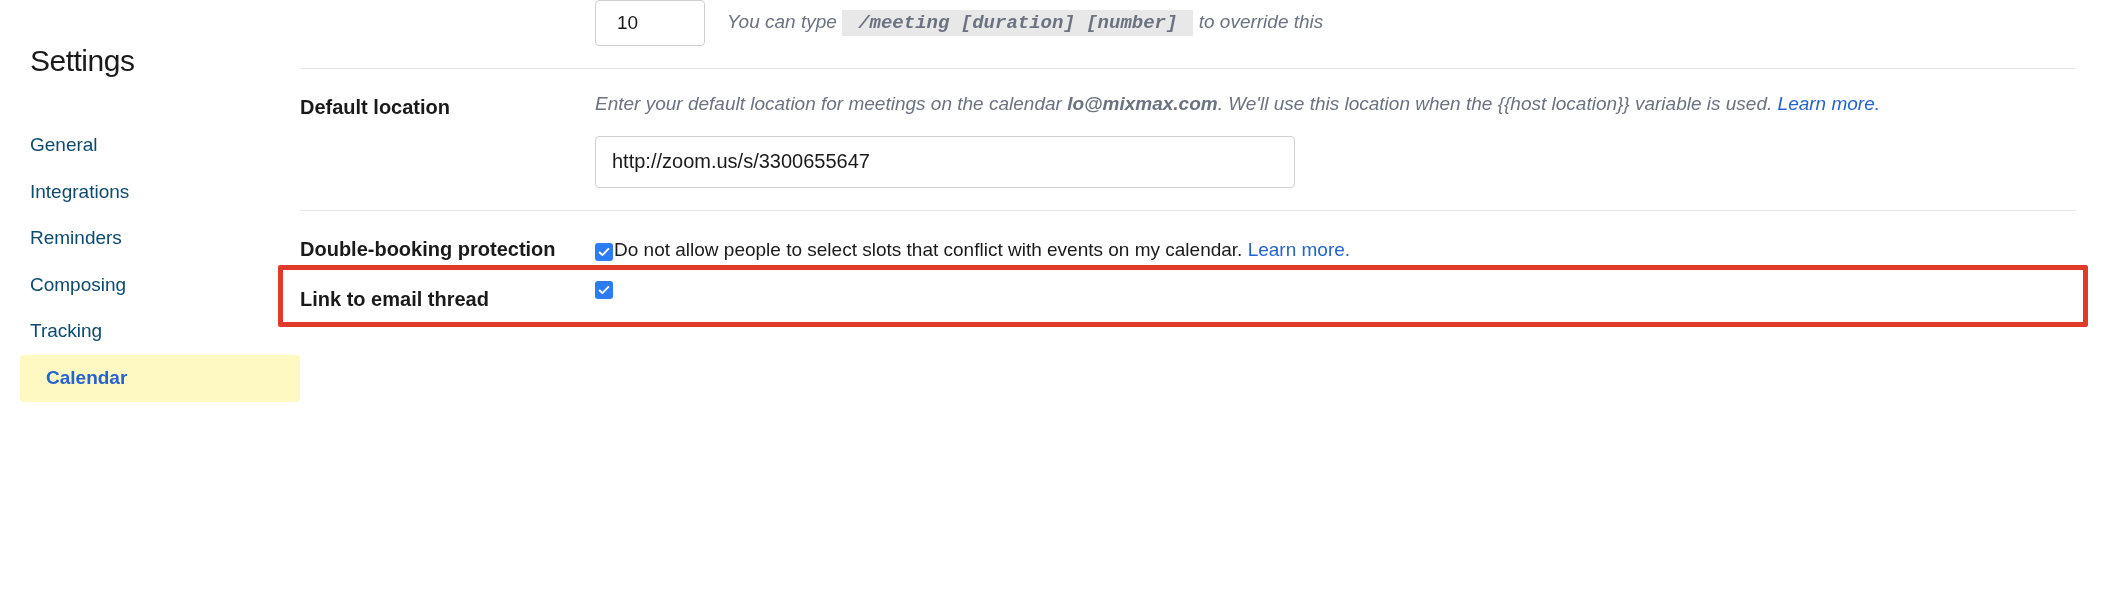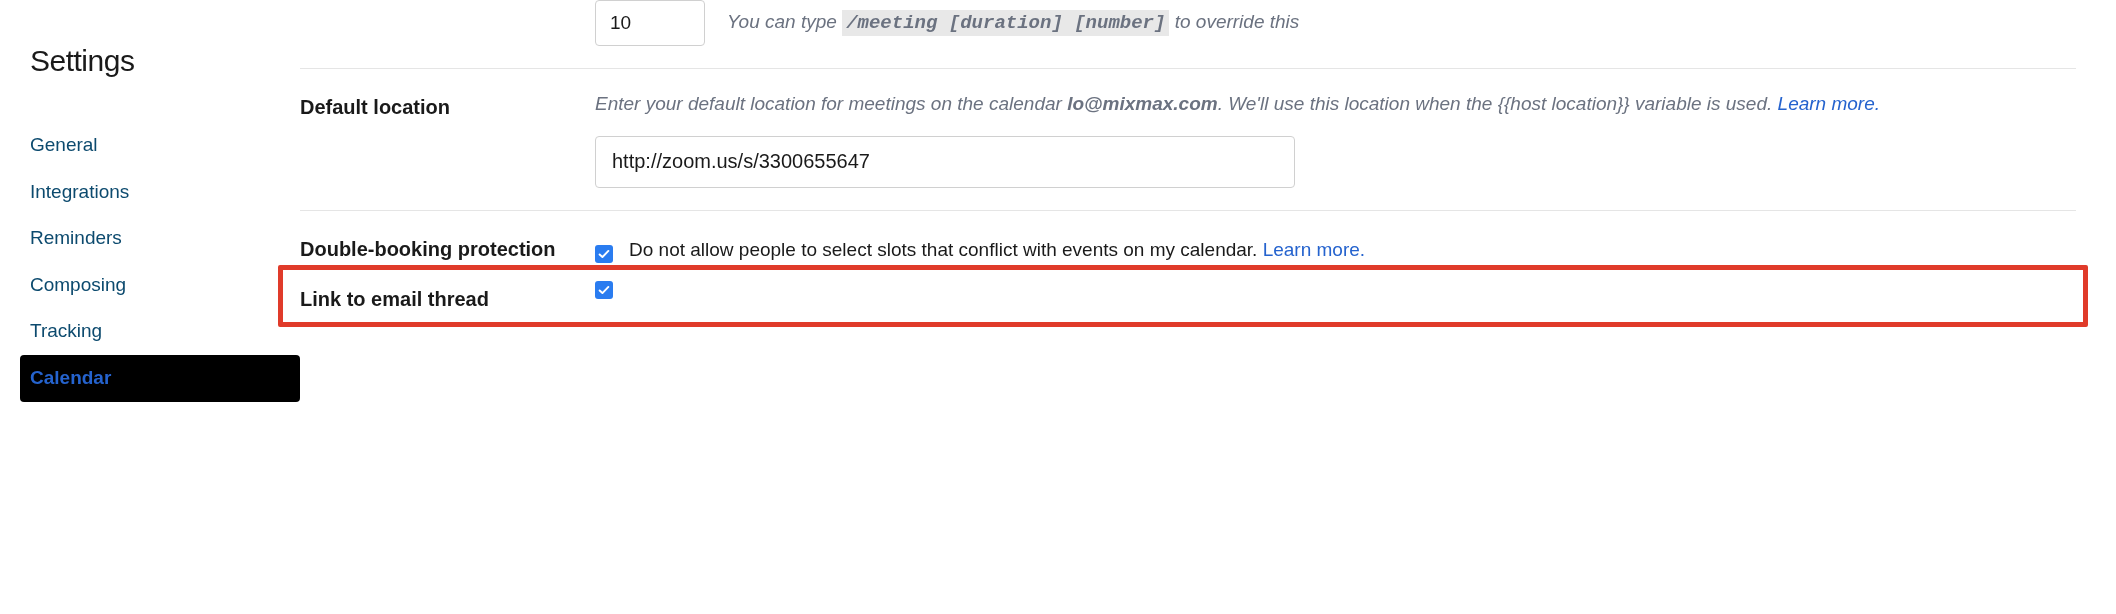--- a/index.html
+++ b/index.html
@@ -29,23 +29,23 @@
     display: block;
     padding: 10px 12px 10px 0;
     font-size: 19px;
     color: #0c4a6e;
     cursor: pointer;
     border-radius: 4px;
   }
   .nav-item.active {
     color: #2563ce;
     font-weight: 600;
-    background: #000000;
+    background: #fef9c3;
     margin-left: -10px;
-    padding-left: 10px;
+    padding-left: 26px;
   }
   .main {
     flex: 1;
     padding-top: 0;
     padding-right: 40px;
   }
   .section {
     display: flex;
     padding: 22px 0;
     border-top: 1px solid #e5e5e5;
@@ -70,46 +70,46 @@
     display: inline;
   }
   .hint strong { font-weight: 700; font-style: italic; }
   .learn-link { color: #2563ce; font-style: italic; }
   .learn-nonit { color: #2563ce; font-style: normal; }
   .input-small {
     width: 110px;
     height: 46px;
     border: 1px solid #d0d0d0;
     border-radius: 4px;
-    padding: 0 14px;
+    padding: 0 21px;
     font-size: 19px;
     color: #1a1a1a;
   }
   .input-wide {
     width: 700px;
     height: 52px;
     border: 1px solid #d0d0d0;
     border-radius: 4px;
     padding: 0 16px;
     font-size: 20px;
     color: #1a1a1a;
     margin-top: 18px;
   }
   .top-row { display:flex; align-items:center; gap: 22px; }
   .code-span {
     background: #e8e8e8;
     font-family: "Courier New", monospace;
     font-style: italic;
     font-weight: 600;
-    padding: 2px 4px;
+    padding: 2px 16px;
   }
   .checkbox-row {
     display: flex;
-    align-items: flex-end;
-    gap: 16px;
+    align-items: center;
+    gap: 1px;
     margin: 4px 0 14px 0;
   }
   .checkbox {
     width: 18px;
     height: 18px;
     border-radius: 3px;
     background: #2a7cf0;
     position: relative;
     flex-shrink: 0;
     margin-top: 4px;

